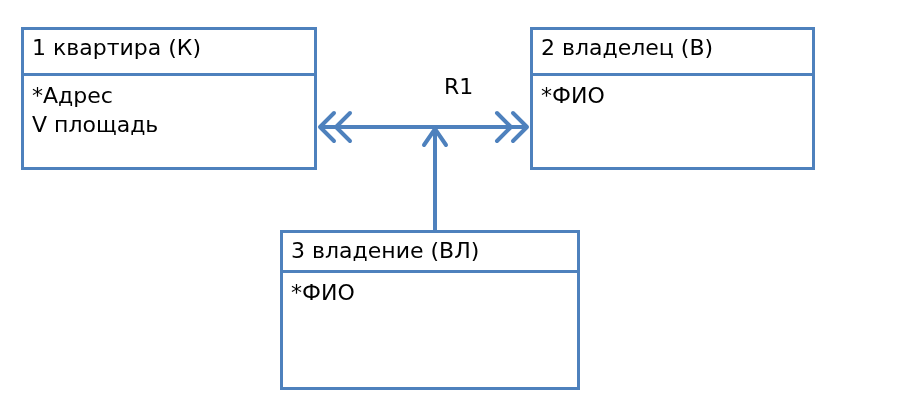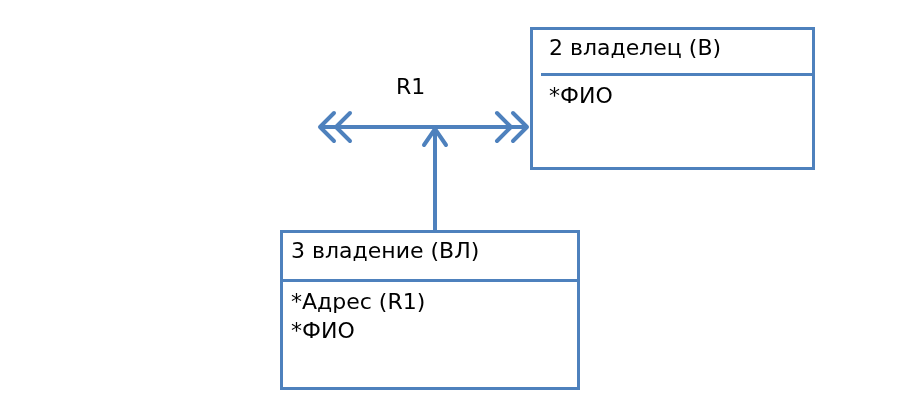--- a/index.html
+++ b/index.html
@@ -50,46 +50,46 @@
     top: 27px;
     width: 296px;
     height: 143px;
   }
   #entity-apartment .entity-header { height: 46px; }
   #entity-owner {
     left: 530px;
     top: 27px;
     width: 285px;
     height: 143px;
-    padding-left: 8px;
   }
   #entity-owner .entity-header { height: 46px; }
   #entity-ownership {
     left: 280px;
     top: 230px;
     width: 300px;
     height: 160px;
   }
-  #entity-ownership .entity-header { height: 49px; }
+  #entity-ownership .entity-header { height: 40px; }
 
   
   .connector-svg {
     position: absolute;
     left: 0;
     top: 0;
     width: 904px;
     height: 416px;
     pointer-events: none;
   }
   .rel-label {
     position: absolute;
     color: #000000;
     font-size: 22px;
     line-height: 1;
     white-space: nowrap;
+    margin-left: 48px;
   }
   #relationship-label-r1 {
     left: 396px;
     top: 76px;
   }
 </style>
 </head>
 <body>
 
 <div id="canvas">
@@ -110,29 +110,35 @@
       <polyline points="513,113 527,127 513,141"></polyline>
     </g>
 
     <g fill="none" stroke="#4E81BD" stroke-width="4" stroke-linecap="round" stroke-linejoin="round">
       <polyline points="424,145 435,129 446,145"></polyline>
     </g>
   </svg>
 
   <div class="rel-label" id="relationship-label-r1">R1</div>
 
+  <div class="entity" id="entity-apartment">
+    <div class="entity-header">1 квартира (К)</div>
+    <div class="entity-attrs">
+      <div class="attr-line">*Адрес</div>
+      <div class="attr-line">V площадь</div>
+    </div>
+  </div>
 
   <div class="entity" id="entity-owner">
     <div class="entity-header">2 владелец (В)</div>
     <div class="entity-attrs">
       <div class="attr-line">*ФИО</div>
     </div>
   </div>
 
   <div class="entity" id="entity-ownership">
     <div class="entity-header">3 владение (ВЛ)</div>
     <div class="entity-attrs">
-      <div class="attr-line">*Адрес (R1)</div>
       <div class="attr-line">*ФИО</div>
     </div>
   </div>
 
 </div>
 
 </body></html>

